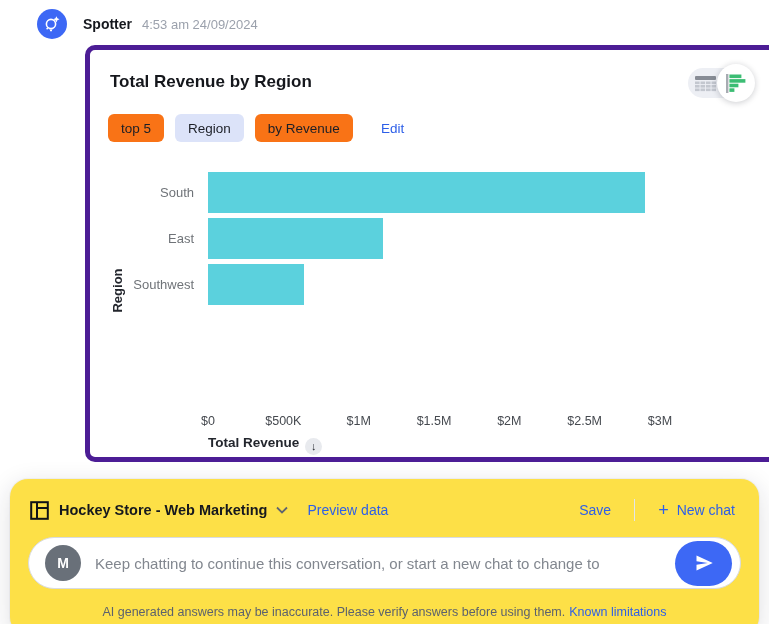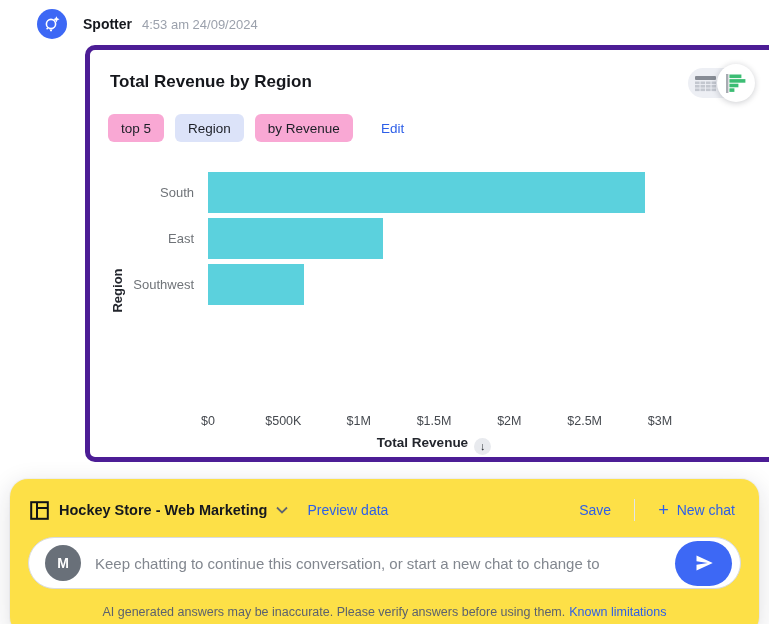--- a/index.html
+++ b/index.html
@@ -24,35 +24,35 @@
     background:#edeff4; border-radius:16px; }
   .toggle-table { position:absolute; left:6px; top:6px; width:24px; height:18px;
     display:flex; align-items:center; justify-content:center; cursor:pointer; }
   .toggle-chart { position:absolute; right:-5px; top:-4px; width:38px; height:38px; background:#fff;
     border-radius:50%; box-shadow:0 1px 6px rgba(20,24,38,.22);
     display:flex; align-items:center; justify-content:center; cursor:pointer; }
 
   .token-row { position:absolute; left:18px; top:64px; display:flex; align-items:center; }
   .chip { height:28px; display:flex; align-items:center; padding:0 13px; border-radius:6px;
     font-size:13.5px; color:#1c1f27; margin-right:11px; cursor:pointer; }
-  .chip.gray { background:#f9a8d4; }
+  .chip.gray { background:#f97316; }
   .chip.blue { background:#dce3f9; }
   .edit-link { margin-left:17px; font-size:13.5px; color:#2d5fe8; cursor:pointer; }
 
   
   .chart-rows { position:absolute; left:0; top:119px; width:100%; }
   .chart-row { display:flex; align-items:center; height:46.4px; }
   .cat { width:118px; padding-right:14px; text-align:right; font-size:13px; color:#6f7378; }
   .track { width:452px; height:41px; position:relative; }
   .bar { position:absolute; left:0; top:0; height:100%; }
   .y-axis-title { position:absolute; left:-13px; top:233px; width:80px; text-align:center;
     font-size:13px; font-weight:700; color:#23262d; transform:rotate(-90deg); }
   .x-axis-ticks { position:absolute; left:118px; top:364px; width:452px; height:16px; }
   .tick { position:absolute; transform:translateX(-50%); font-size:12.5px; color:#45494f; white-space:nowrap; }
-  .x-axis-title { position:absolute; left:118px; top:385px; width:452px; text-align:center;
+  .x-axis-title { position:absolute; left:118px; top:385px; width:452px; text-align:left;
     font-size:13.5px; font-weight:700; color:#23262d; }
   .sort-badge { display:inline-flex; width:17px; height:17px; border-radius:50%; background:#e8eaee;
     align-items:center; justify-content:center; font-size:11px; font-weight:400; color:#23262d;
     margin-left:6px; vertical-align:-3px; cursor:pointer; }
 
   
   .bottom-panel { position:absolute; left:10px; top:479px; width:749px; height:156px;
     background:#fde047; border-radius:18px;
     box-shadow:0 0 0 1px rgba(20,24,40,.04), 0 6px 26px rgba(25,30,48,.14); }
   .toolbar-row { display:flex; align-items:center; height:34px; margin:14px 24px 0 20px; }

